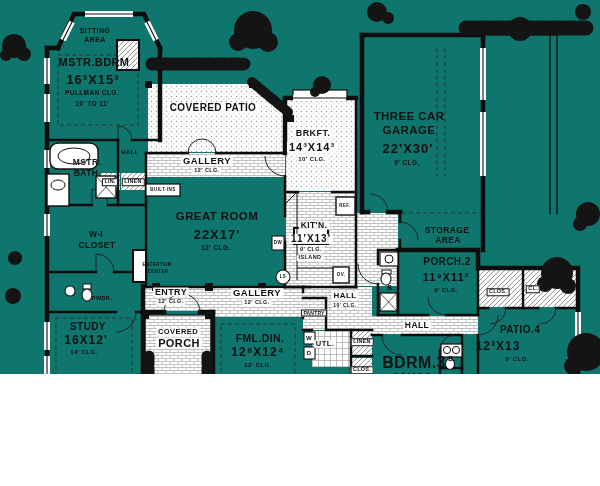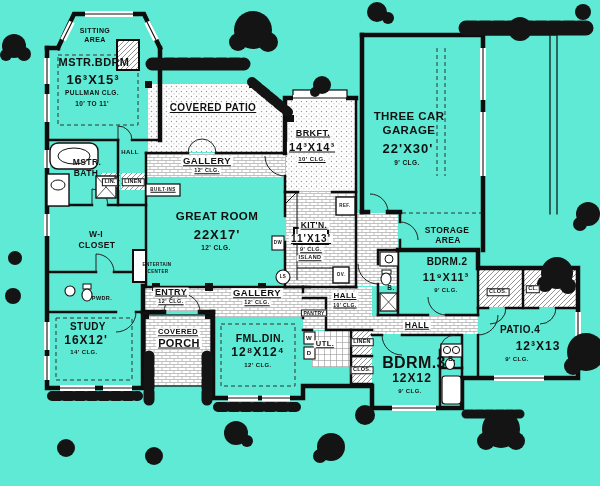--- a/index.html
+++ b/index.html
@@ -1,23 +1,23 @@
 <!DOCTYPE html>
 <html><head>
 <meta charset="utf-8">
 <style>
   html,body{margin:0;padding:0;background:#fff;}
-  .plan{position:relative;width:600px;height:486px;background:#5eead4;overflow:hidden;
+  .plan{position:relative;width:600px;height:374px;background:#0f766e;overflow:hidden;
         font-family:"Liberation Sans","DejaVu Sans",sans-serif;}
   .plan svg{position:absolute;left:0;top:0;}
   .labels{position:absolute;left:0;top:0;width:600px;height:486px;}
   .lbl{position:absolute;transform:translate(-50%,-50%);white-space:nowrap;
        font-weight:bold;color:#111;letter-spacing:.4px;line-height:1;}
   .dim{letter-spacing:1px;}
-  .halo{background:rgba(255,255,255,.92);padding:0 2px;border-radius:1px;text-decoration:underline;}
+  .halo{background:rgba(255,255,255,.92);padding:0 2px;border-radius:1px;}
   .boxed{background:#fff;border:1px solid #111;padding:0 1.5px;letter-spacing:.2px;}
 </style>
 </head>
 <body>
 
 <div class="plan">
 
 <svg width="600" height="486" viewBox="0 0 600 486">
   <defs>
     <pattern id="dots" width="5" height="5" patternUnits="userSpaceOnUse">
@@ -292,31 +292,31 @@
   <div class="lbl boxed" style="left:362px;top:370px;font-size:5.5px">CLOS.</div>
   <div class="lbl halo" style="left:345px;top:296px;font-size:8px">HALL</div>
   <div class="lbl halo" style="left:345px;top:305px;font-size:5px">10' CLG.</div>
   <div class="lbl" style="left:345px;top:206px;font-size:4.5px">REF.</div>
   <div class="lbl" style="left:341px;top:275px;font-size:4.5px">OV.</div>
   <div class="lbl" style="left:278px;top:243px;font-size:4.5px">DW</div>
   <div class="lbl" style="left:283px;top:277px;font-size:4.5px">LS</div>
   <div class="lbl" style="left:391px;top:288px;font-size:6.5px">B.</div>
   <div class="lbl" style="left:447px;top:230px;font-size:8.5px">STORAGE</div>
   <div class="lbl" style="left:448px;top:240px;font-size:8.5px">AREA</div>
-  <div class="lbl" style="left:447px;top:262px;font-size:10px">BDRM.2</div>
+  <div class="lbl" style="left:447px;top:262px;font-size:10px">PORCH.2</div>
   <div class="lbl dim" style="left:446px;top:277px;font-size:11px">11⁹X11³</div>
   <div class="lbl" style="left:446px;top:290px;font-size:6px">9' CLG.</div>
   <div class="lbl halo" style="left:417px;top:325px;font-size:8.5px">HALL</div>
   <div class="lbl" style="left:414px;top:363px;font-size:16px">BDRM.3</div>
   <div class="lbl dim" style="left:412px;top:378px;font-size:12px">12X12</div>
   <div class="lbl" style="left:410px;top:391px;font-size:6px">9' CLG.</div>
   <div class="lbl" style="left:452px;top:359px;font-size:6.5px">B.</div>
   <div class="lbl boxed" style="left:498px;top:292px;font-size:5.5px">CLOS.</div>
   <div class="lbl boxed" style="left:533px;top:289px;font-size:5.5px">CL.</div>
   <div class="lbl" style="left:520px;top:330px;font-size:10px">PATIO.4</div>
-  <div class="lbl dim" style="left:538px;top:346px;font-size:12px">12³X13</div>
+  <div class="lbl dim" style="left:498px;top:346px;font-size:12px">12³X13</div>
   <div class="lbl" style="left:517px;top:359px;font-size:6px">9' CLG.</div>
   <div class="lbl halo" style="left:163px;top:190px;font-size:4.5px">BUILT-INS</div>
   <div class="lbl" style="left:157px;top:265px;font-size:4.5px">ENTERTAIN</div>
   <div class="lbl" style="left:158px;top:272px;font-size:4.5px">CENTER</div>
 </div>
 
 </div>
 
 </body></html>

